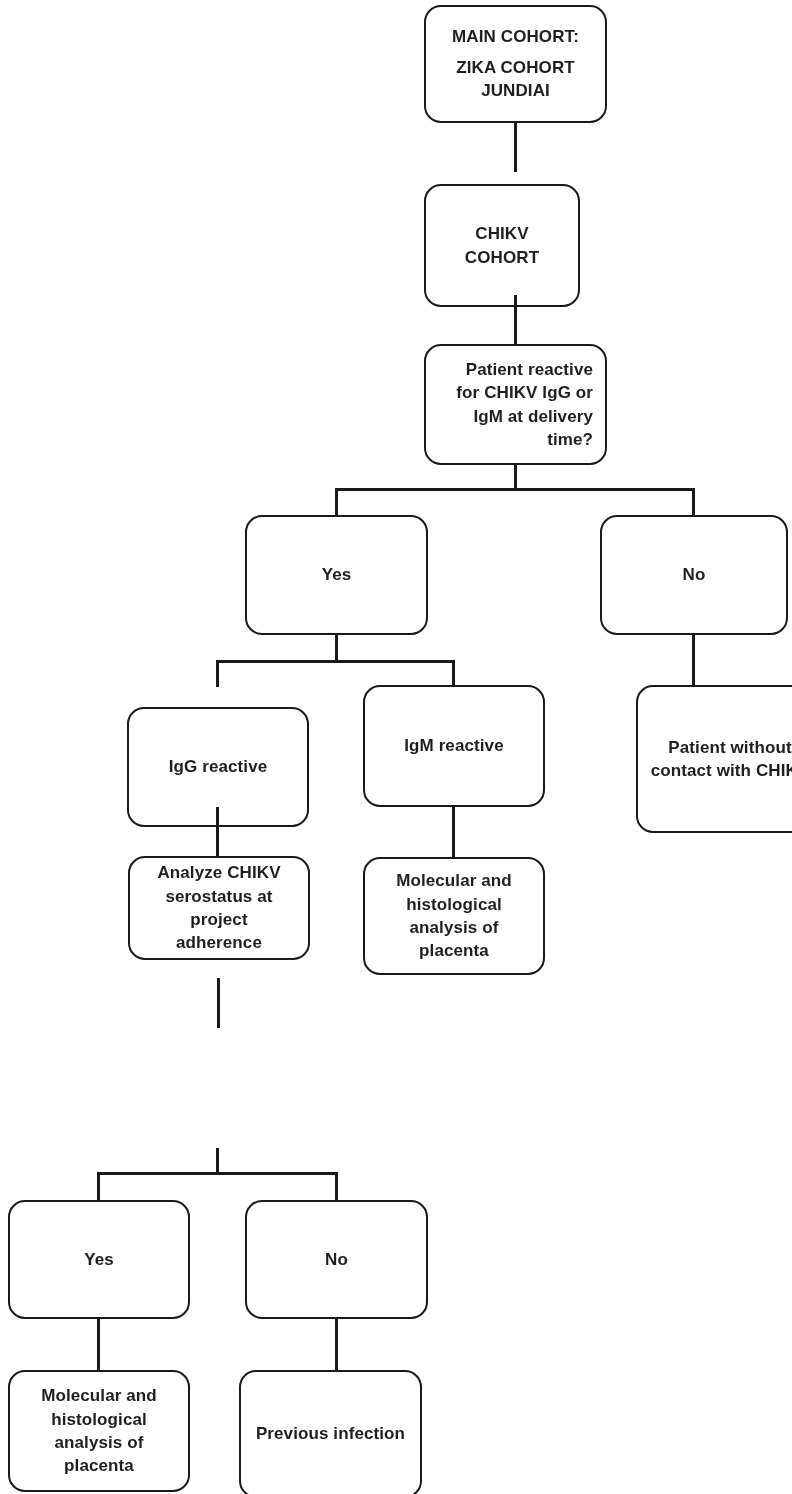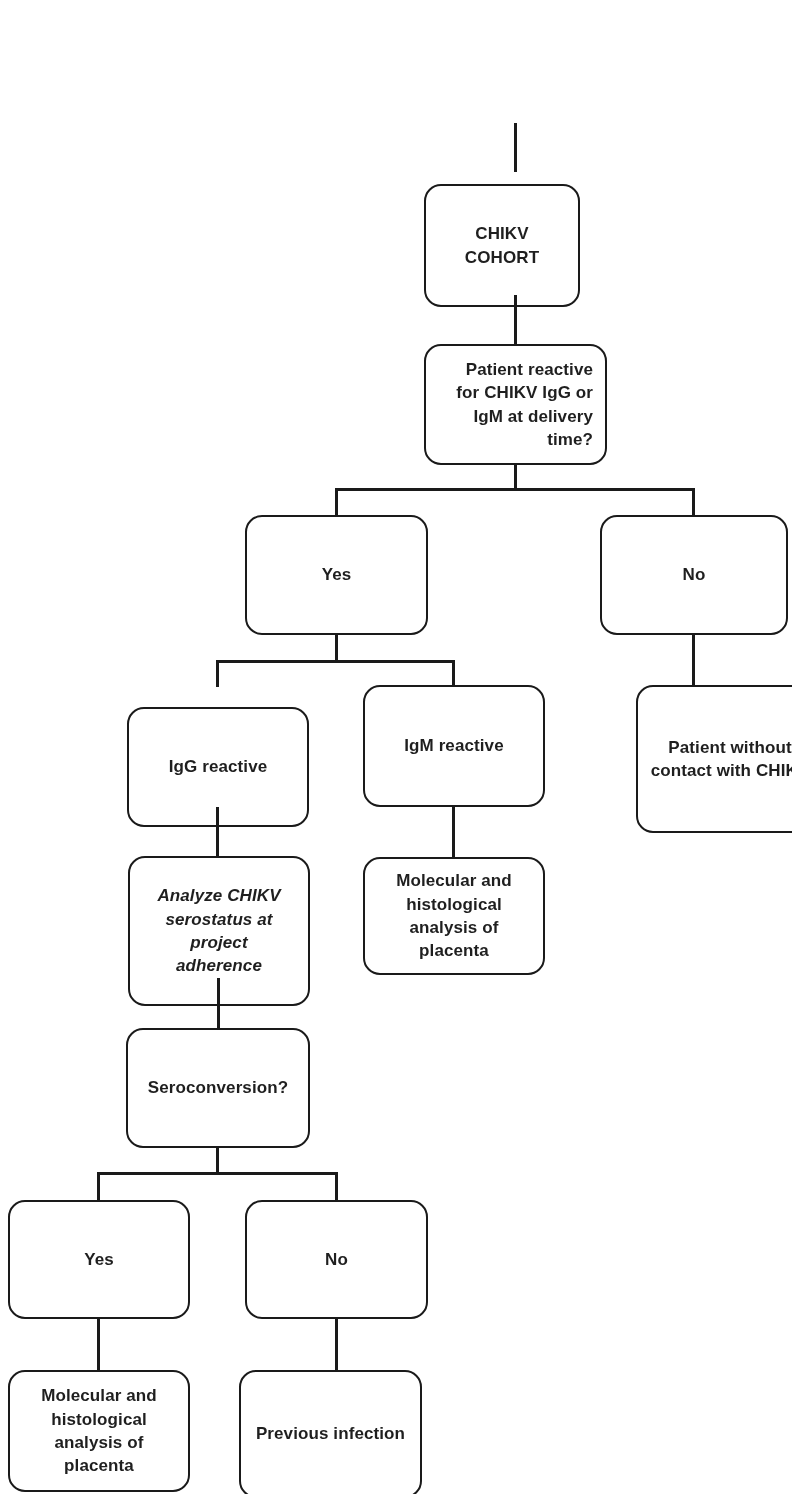--- a/index.html
+++ b/index.html
@@ -39,20 +39,24 @@
     background: #1a1a1a;
   }
   .edge.v { width: 3px; }
   .edge.h { height: 3px; }
 </style>
 </head>
 <body>
 
 <div id="flowchart">
 
+  <div class="node" style="left:424px; top:5px; width:183px; height:118px;">
+    <span>MAIN COHORT:</span>
+    <span class="line2">ZIKA COHORT JUNDIAI</span>
+  </div>
 
   <div class="node" style="left:424px; top:184px; width:156px; height:123px;">
     <span>CHIKV COHORT</span>
   </div>
 
   <div class="node" style="left:424px; top:344px; width:183px; height:121px;text-align:right;">
     <span>Patient reactive for CHIKV IgG or IgM at delivery time?</span>
   </div>
 
   <div class="node" style="left:245px; top:515px; width:183px; height:120px;">
@@ -65,30 +69,27 @@
   <div class="node" style="left:127px; top:687px; width:182px; height:120px;margin-top:20px;">
     <span>IgG reactive</span>
   </div>
   <div class="node" style="left:363px; top:685px; width:182px; height:122px;justify-content:center;">
     <span>IgM reactive</span>
   </div>
   <div class="node" style="left:636px; top:685px; width:188px; height:148px;">
     <span>Patient without contact with CHIKV</span>
   </div>
 
-  <div class="node" style="left:128px; top:856px; width:182px; height:150px; padding:6px 20px;font-style:italic;">
+  <div class="node" style="left:128px; top:856px; width:182px; height:104px; padding:6px 20px;">
     <span>Analyze CHIKV serostatus at project adherence</span>
   </div>
   <div class="node" style="left:363px; top:857px; width:182px; height:118px; padding:6px 22px;">
     <span>Molecular and histological analysis of placenta</span>
   </div>
 
-  <div class="node" style="left:126px; top:1028px; width:184px; height:120px;">
-    <span>Seroconversion?</span>
-  </div>
 
   <div class="node" style="left:8px; top:1200px; width:182px; height:119px;">
     <span>Yes</span>
   </div>
   <div class="node" style="left:245px; top:1200px; width:183px; height:119px;">
     <span>No</span>
   </div>
 
   <div class="node" style="left:8px; top:1370px; width:182px; height:122px; padding:6px 22px;">
     <span>Molecular and histological analysis of placenta</span>

